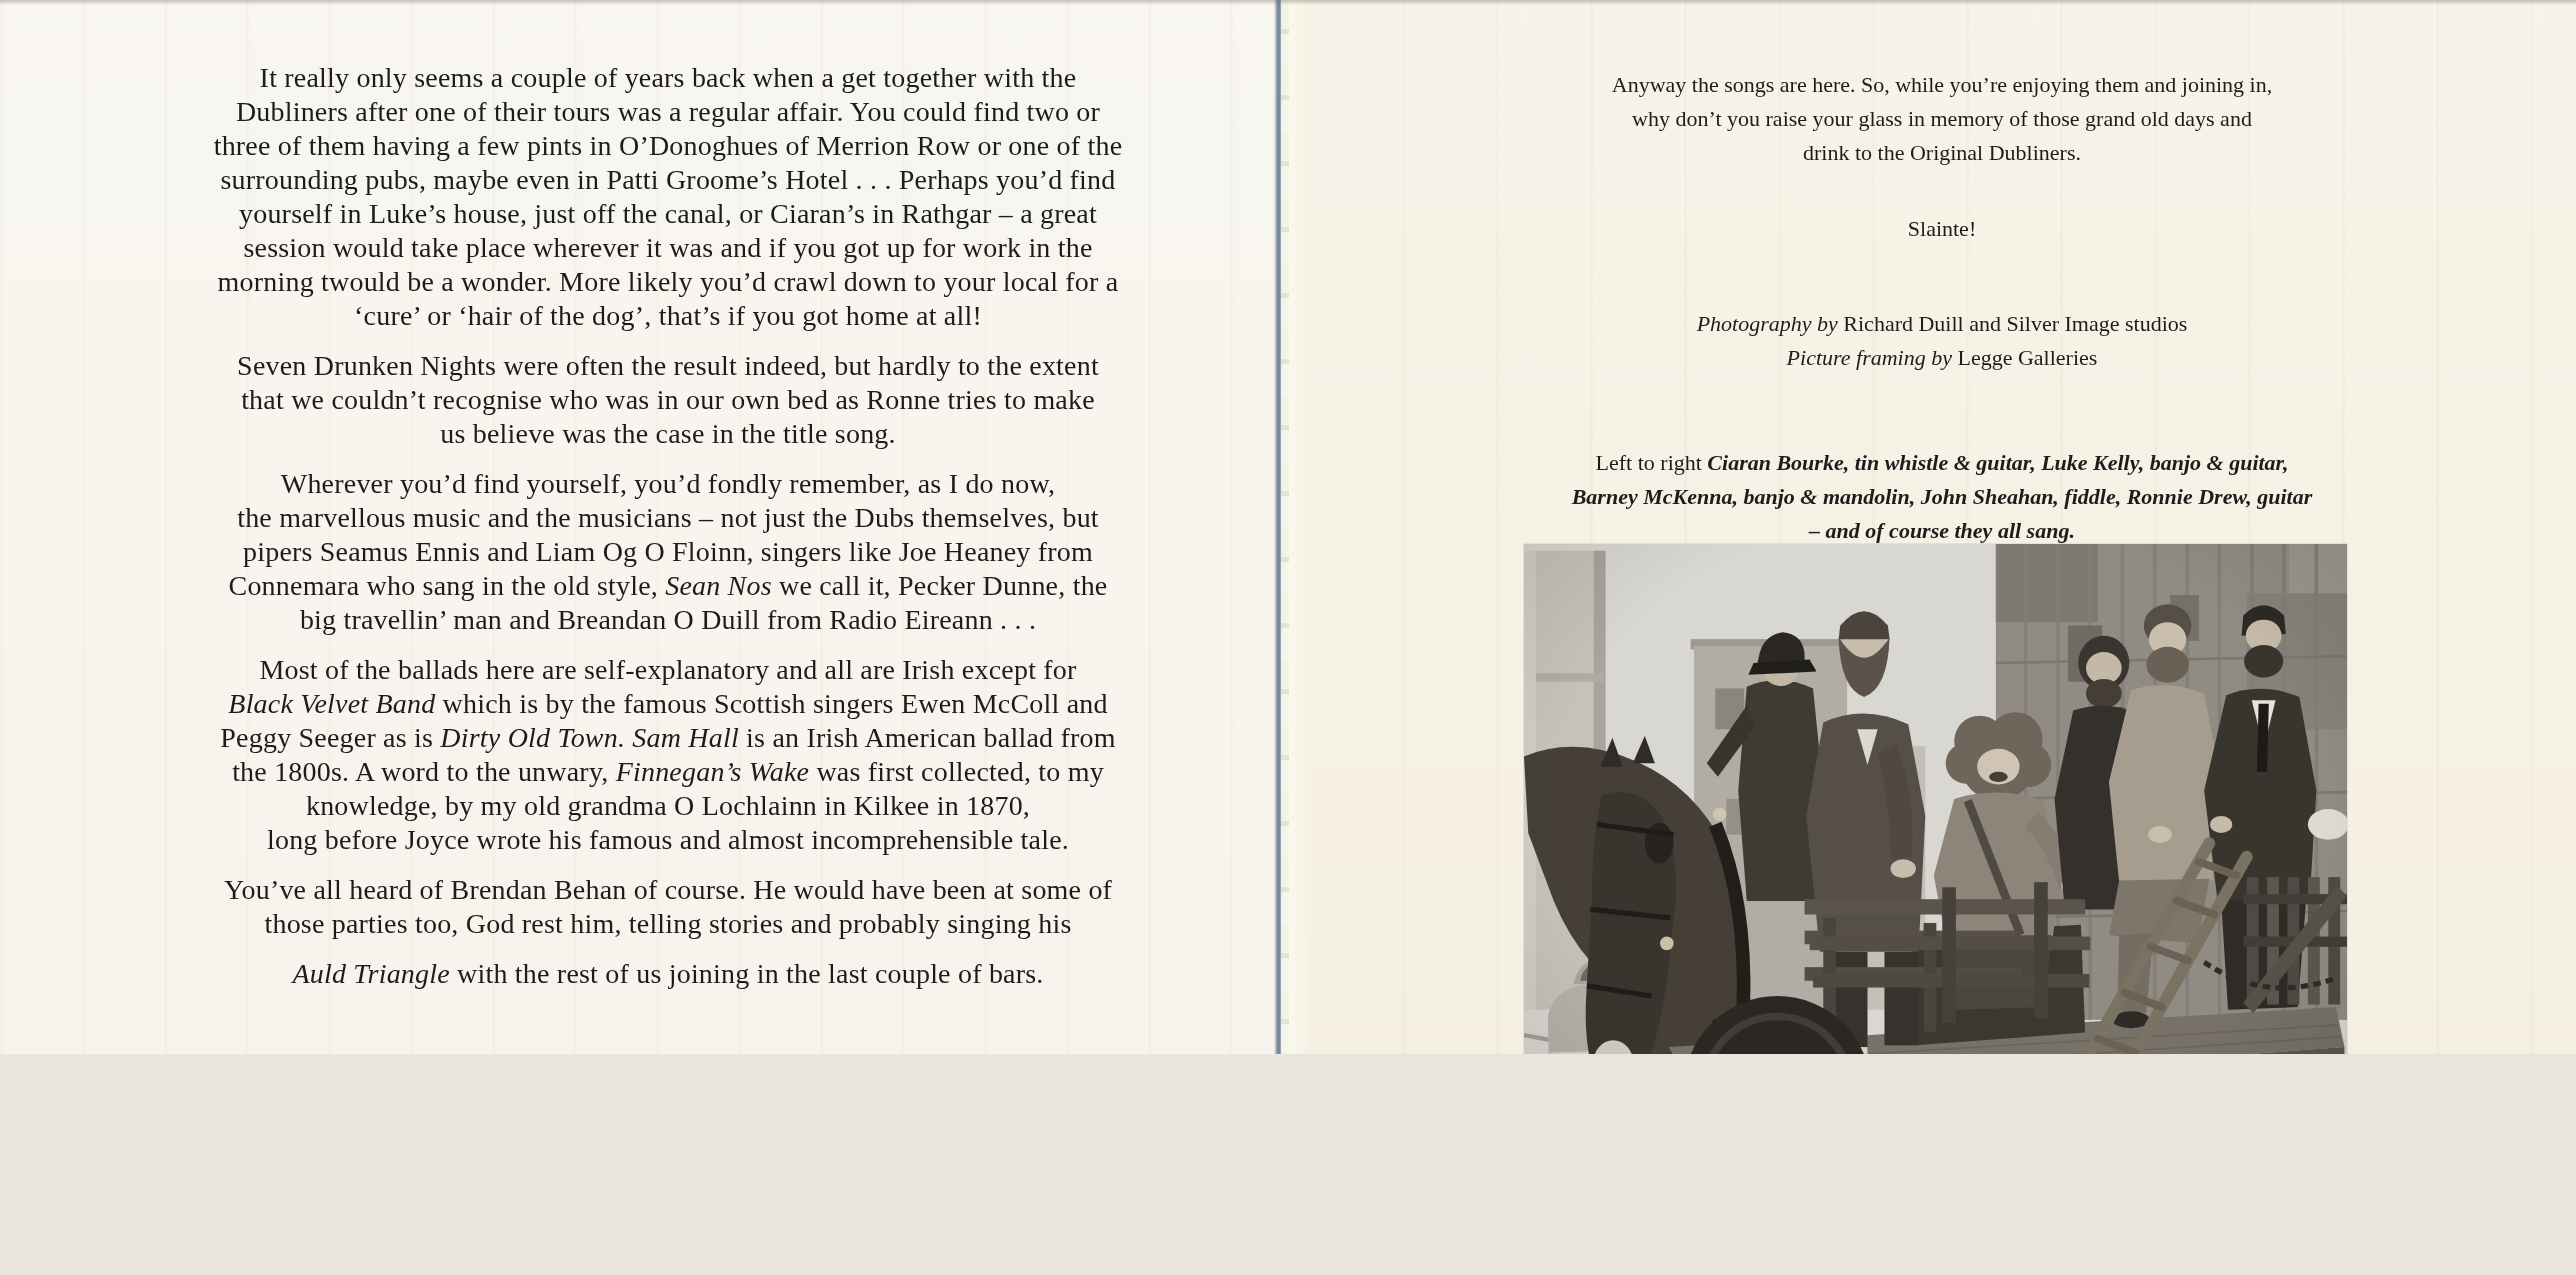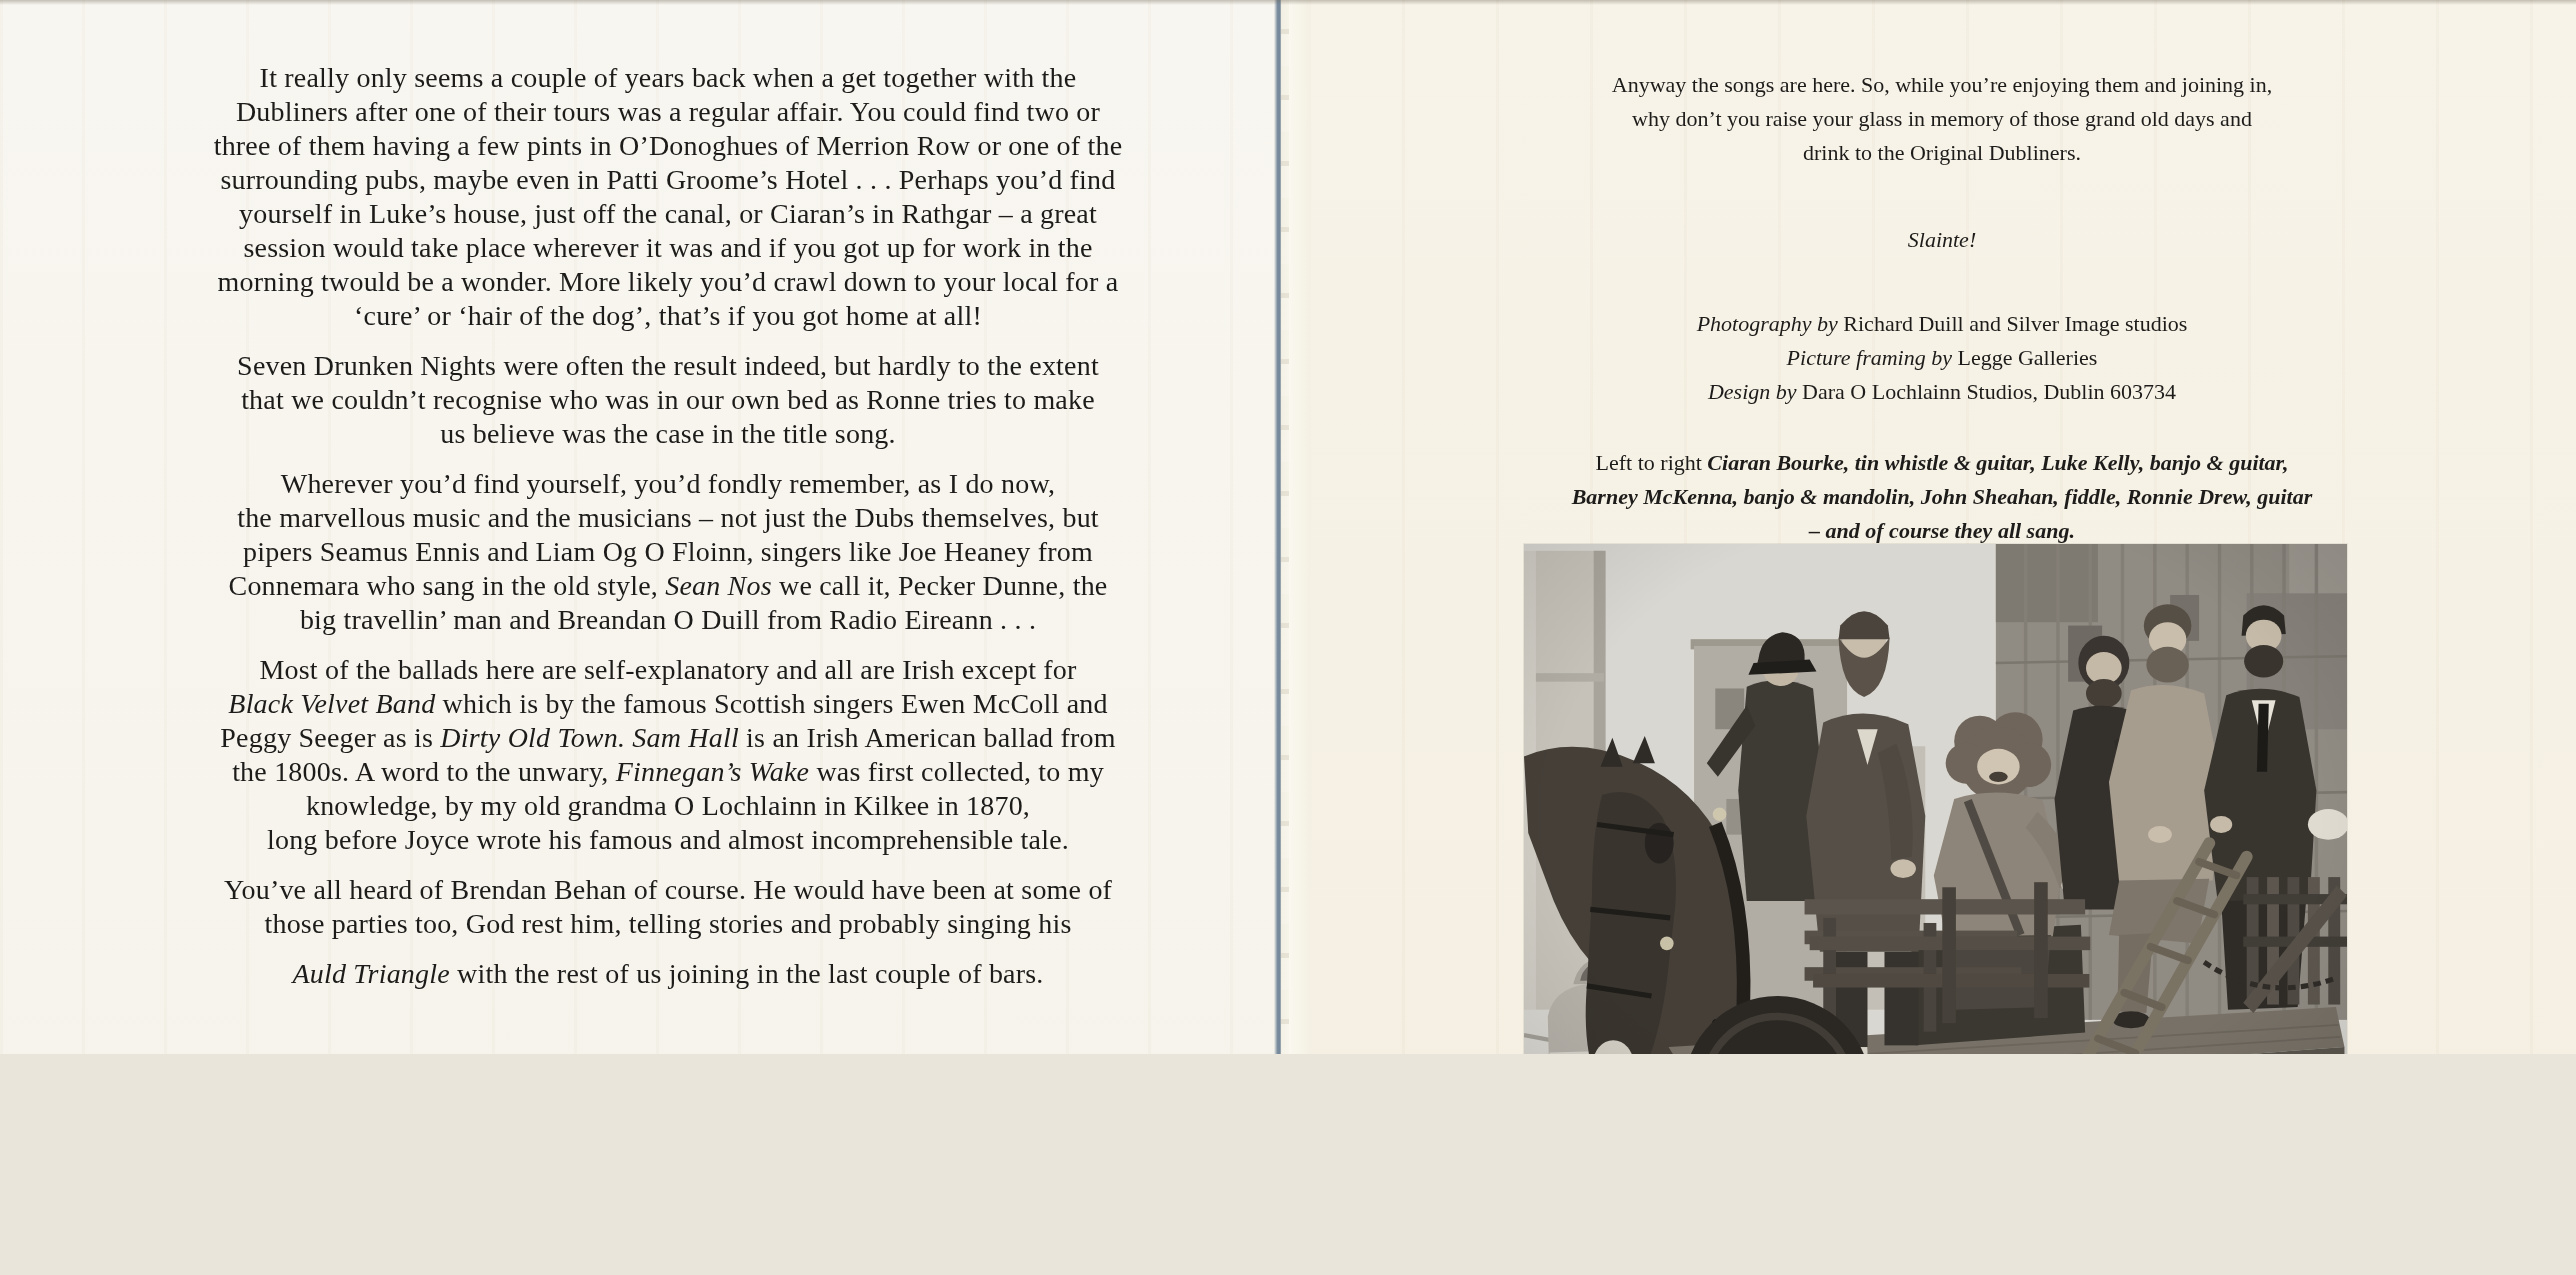--- a/index.html
+++ b/index.html
@@ -40,21 +40,21 @@
     font-size:28px;line-height:34px;text-align:center;letter-spacing:0.2px;
   }
   .para{margin:0 0 16px;white-space:pre-line;}
   .it{font-style:italic;}
 
   .rule{position:absolute;left:99px;top:1200px;width:1115px;height:5.1px;
     background:#1b1b18;border-radius:2.6px;transform:rotate(-.12deg);}
 
   .rcol{position:absolute;left:17px;width:1234px;text-align:center;font-size:22px;line-height:34px;}
   .rcol.intro{top:68px;white-space:pre-line;}
-  .toast{top:201px;font-style:italic;}
+  .toast{top:190px;}
   .author{top:252px;font-weight:bold;letter-spacing:0.3px;}
   .credits{top:307px;}
   .credits .credit-line{margin:0;white-space:pre-line;}
   .caption{top:424px;white-space:pre-line;}
   .caption .it{font-weight:bold;}
 
   .photo{position:absolute;left:216px;top:544px;width:823px;height:639px;margin:0;
     box-shadow:0 0 0 0.9px rgba(60,55,45,.10);}
   .photo svg{display:block;width:100%;height:100%;}
 </style>
@@ -99,21 +99,20 @@
   </div>
 
   <section class="page right">
     <p class="rcol intro para"><span>Anyway the songs are here. So, while you’re enjoying them and joining in,
 why don’t you raise your glass in memory of those grand old days and
 drink to the Original Dubliners.</span></p>
     <p class="rcol toast">Slainte!</p>
     <div class="rcol credits">
       <p class="credit-line"><span class="it">Photography by</span><span> Richard Duill and Silver Image studios</span></p>
       <p class="credit-line"><span class="it">Picture framing by</span><span> Legge Galleries</span></p>
-      <p class="credit-line"><span class="it">Design by</span><span> Dara O Lochlainn Studios, Dublin 603734</span></p>
     </div>
     <p class="rcol caption"><span>Left to right </span><span class="it">Ciaran Bourke, tin whistle &amp; guitar, Luke Kelly, banjo &amp; guitar,
 Barney McKenna, banjo &amp; mandolin, John Sheahan, fiddle, Ronnie Drew, guitar
 – and of course they all sang.</span></p>
 
     <figure class="photo" role="img" aria-label="Black-and-white photograph of the six Dubliners on a horse-drawn Jameson dray cart in a Dublin street: a capped driver and five bearded musicians, a draught horse and parked car at left, a wooden ladder and slatted rails on the cart, tall stone buildings behind.">
       <svg viewBox="0 0 968 752" preserveAspectRatio="none">
 
         <rect x="0" y="0" width="968" height="752" fill="#d9d7d1"></rect>
 

